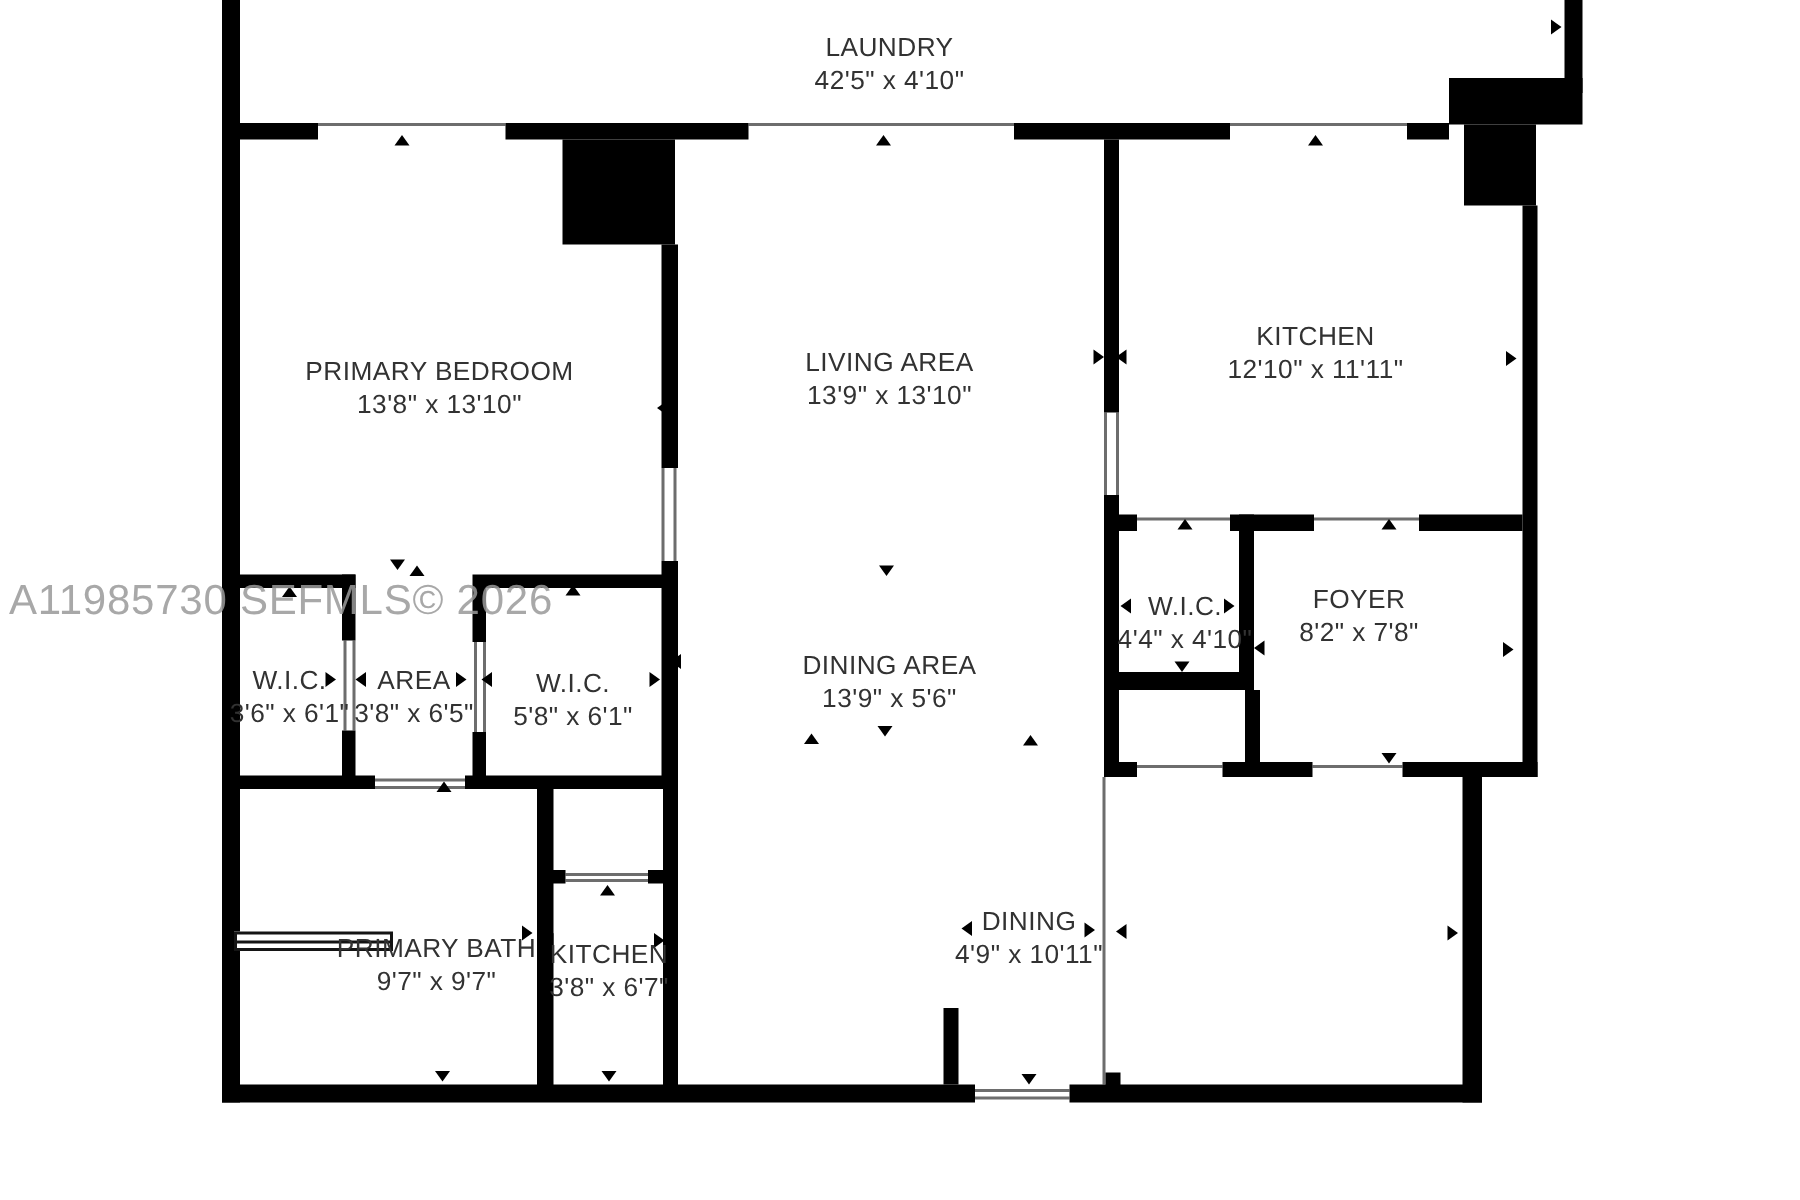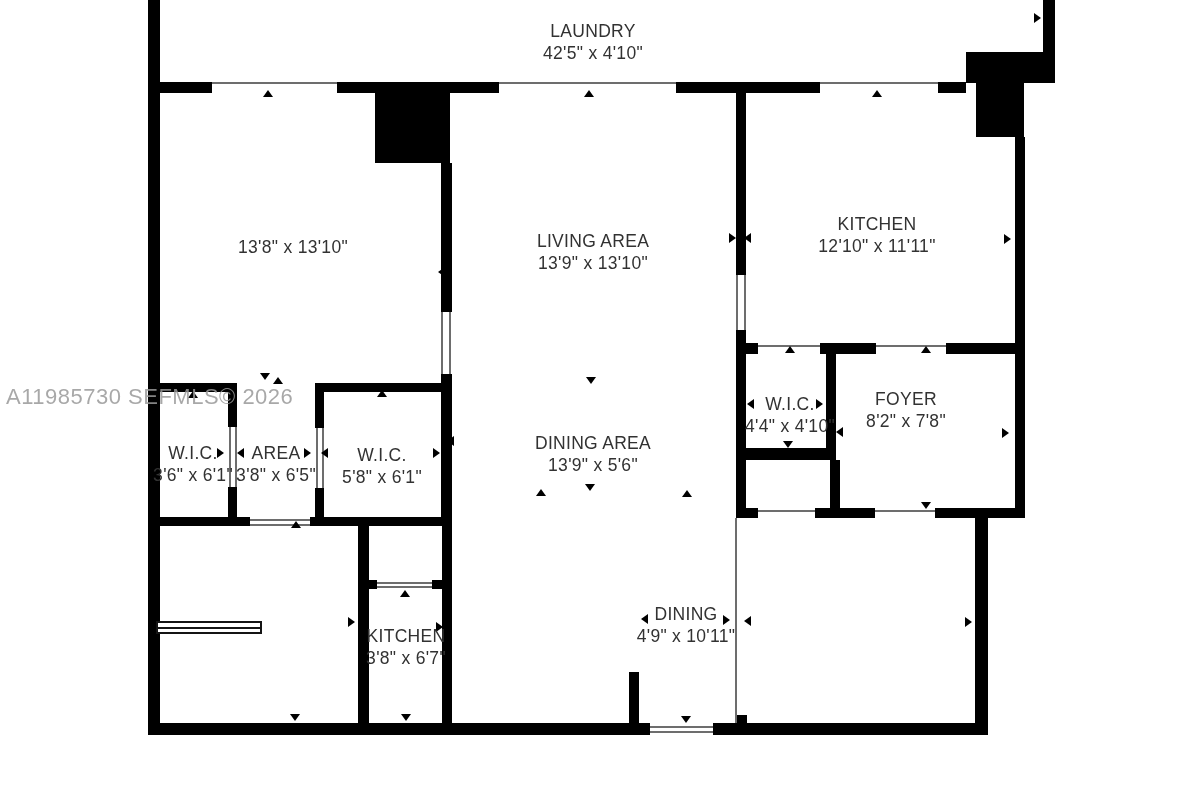--- a/index.html
+++ b/index.html
@@ -9,35 +9,36 @@
   .opening{position:absolute;background:#6d6d6d;z-index:4;}
   .tri{position:absolute;width:0;height:0;z-index:6;}
   .tri.up{border-left:5px solid transparent;border-right:5px solid transparent;border-bottom:7px solid #000;}
   .tri.down{border-left:5px solid transparent;border-right:5px solid transparent;border-top:7px solid #000;}
   .tri.left{border-top:5px solid transparent;border-bottom:5px solid transparent;border-right:7px solid #000;}
   .tri.right{border-top:5px solid transparent;border-bottom:5px solid transparent;border-left:7px solid #000;}
   .room-label{position:absolute;transform:translateX(-50%);text-align:center;z-index:20;
     font-size:17.5px;line-height:22px;color:#323232;white-space:nowrap;letter-spacing:.3px;}
   .counter{position:absolute;border:2px solid #141414;background:#fff;z-index:6;box-sizing:border-box;}
   .counter::after{content:"";position:absolute;left:0;right:0;top:45%;border-top:2px solid #141414;}
-  #watermark{position:absolute;left:6px;top:384px;font-size:22px;letter-spacing:.5px;
+  #watermark{position:absolute;left:6px;top:384px;font-size:28px;letter-spacing:.5px;
     color:#9a9a9a;opacity:.85;z-index:30;white-space:nowrap;}
 </style>
 </head>
 <body>
 
 <div id="plan">
 
   <div id="watermark">A11985730  SEFMLS© 2026</div>
 
   <div class="room-label" style="left:593px;top:20px">
       <div>LAUNDRY</div>
       <div>42'5" x 4'10"</div>
     </div>
   <div class="room-label" style="left:293px;top:236px">
+      <div>PRIMARY BEDROOM</div>
       <div>13'8" x 13'10"</div>
     </div>
   <div class="room-label" style="left:593px;top:230px">
       <div>LIVING AREA</div>
       <div>13'9" x 13'10"</div>
     </div>
   <div class="room-label" style="left:877px;top:213px">
       <div>KITCHEN</div>
       <div>12'10" x 11'11"</div>
     </div>
@@ -57,20 +58,24 @@
       <div>DINING AREA</div>
       <div>13'9" x 5'6"</div>
     </div>
   <div class="room-label" style="left:790px;top:393px">
       <div>W.I.C.</div>
       <div>4'4" x 4'10"</div>
     </div>
   <div class="room-label" style="left:906px;top:388px">
       <div>FOYER</div>
       <div>8'2" x 7'8"</div>
+    </div>
+  <div class="room-label" style="left:291px;top:621px">
+      <div>PRIMARY BATH</div>
+      <div>9'7" x 9'7"</div>
     </div>
   <div class="room-label" style="left:406px;top:625px">
       <div>KITCHEN</div>
       <div>3'8" x 6'7"</div>
     </div>
   <div class="room-label" style="left:686px;top:603px">
       <div>DINING</div>
       <div>4'9" x 10'11"</div>
     </div>
 

